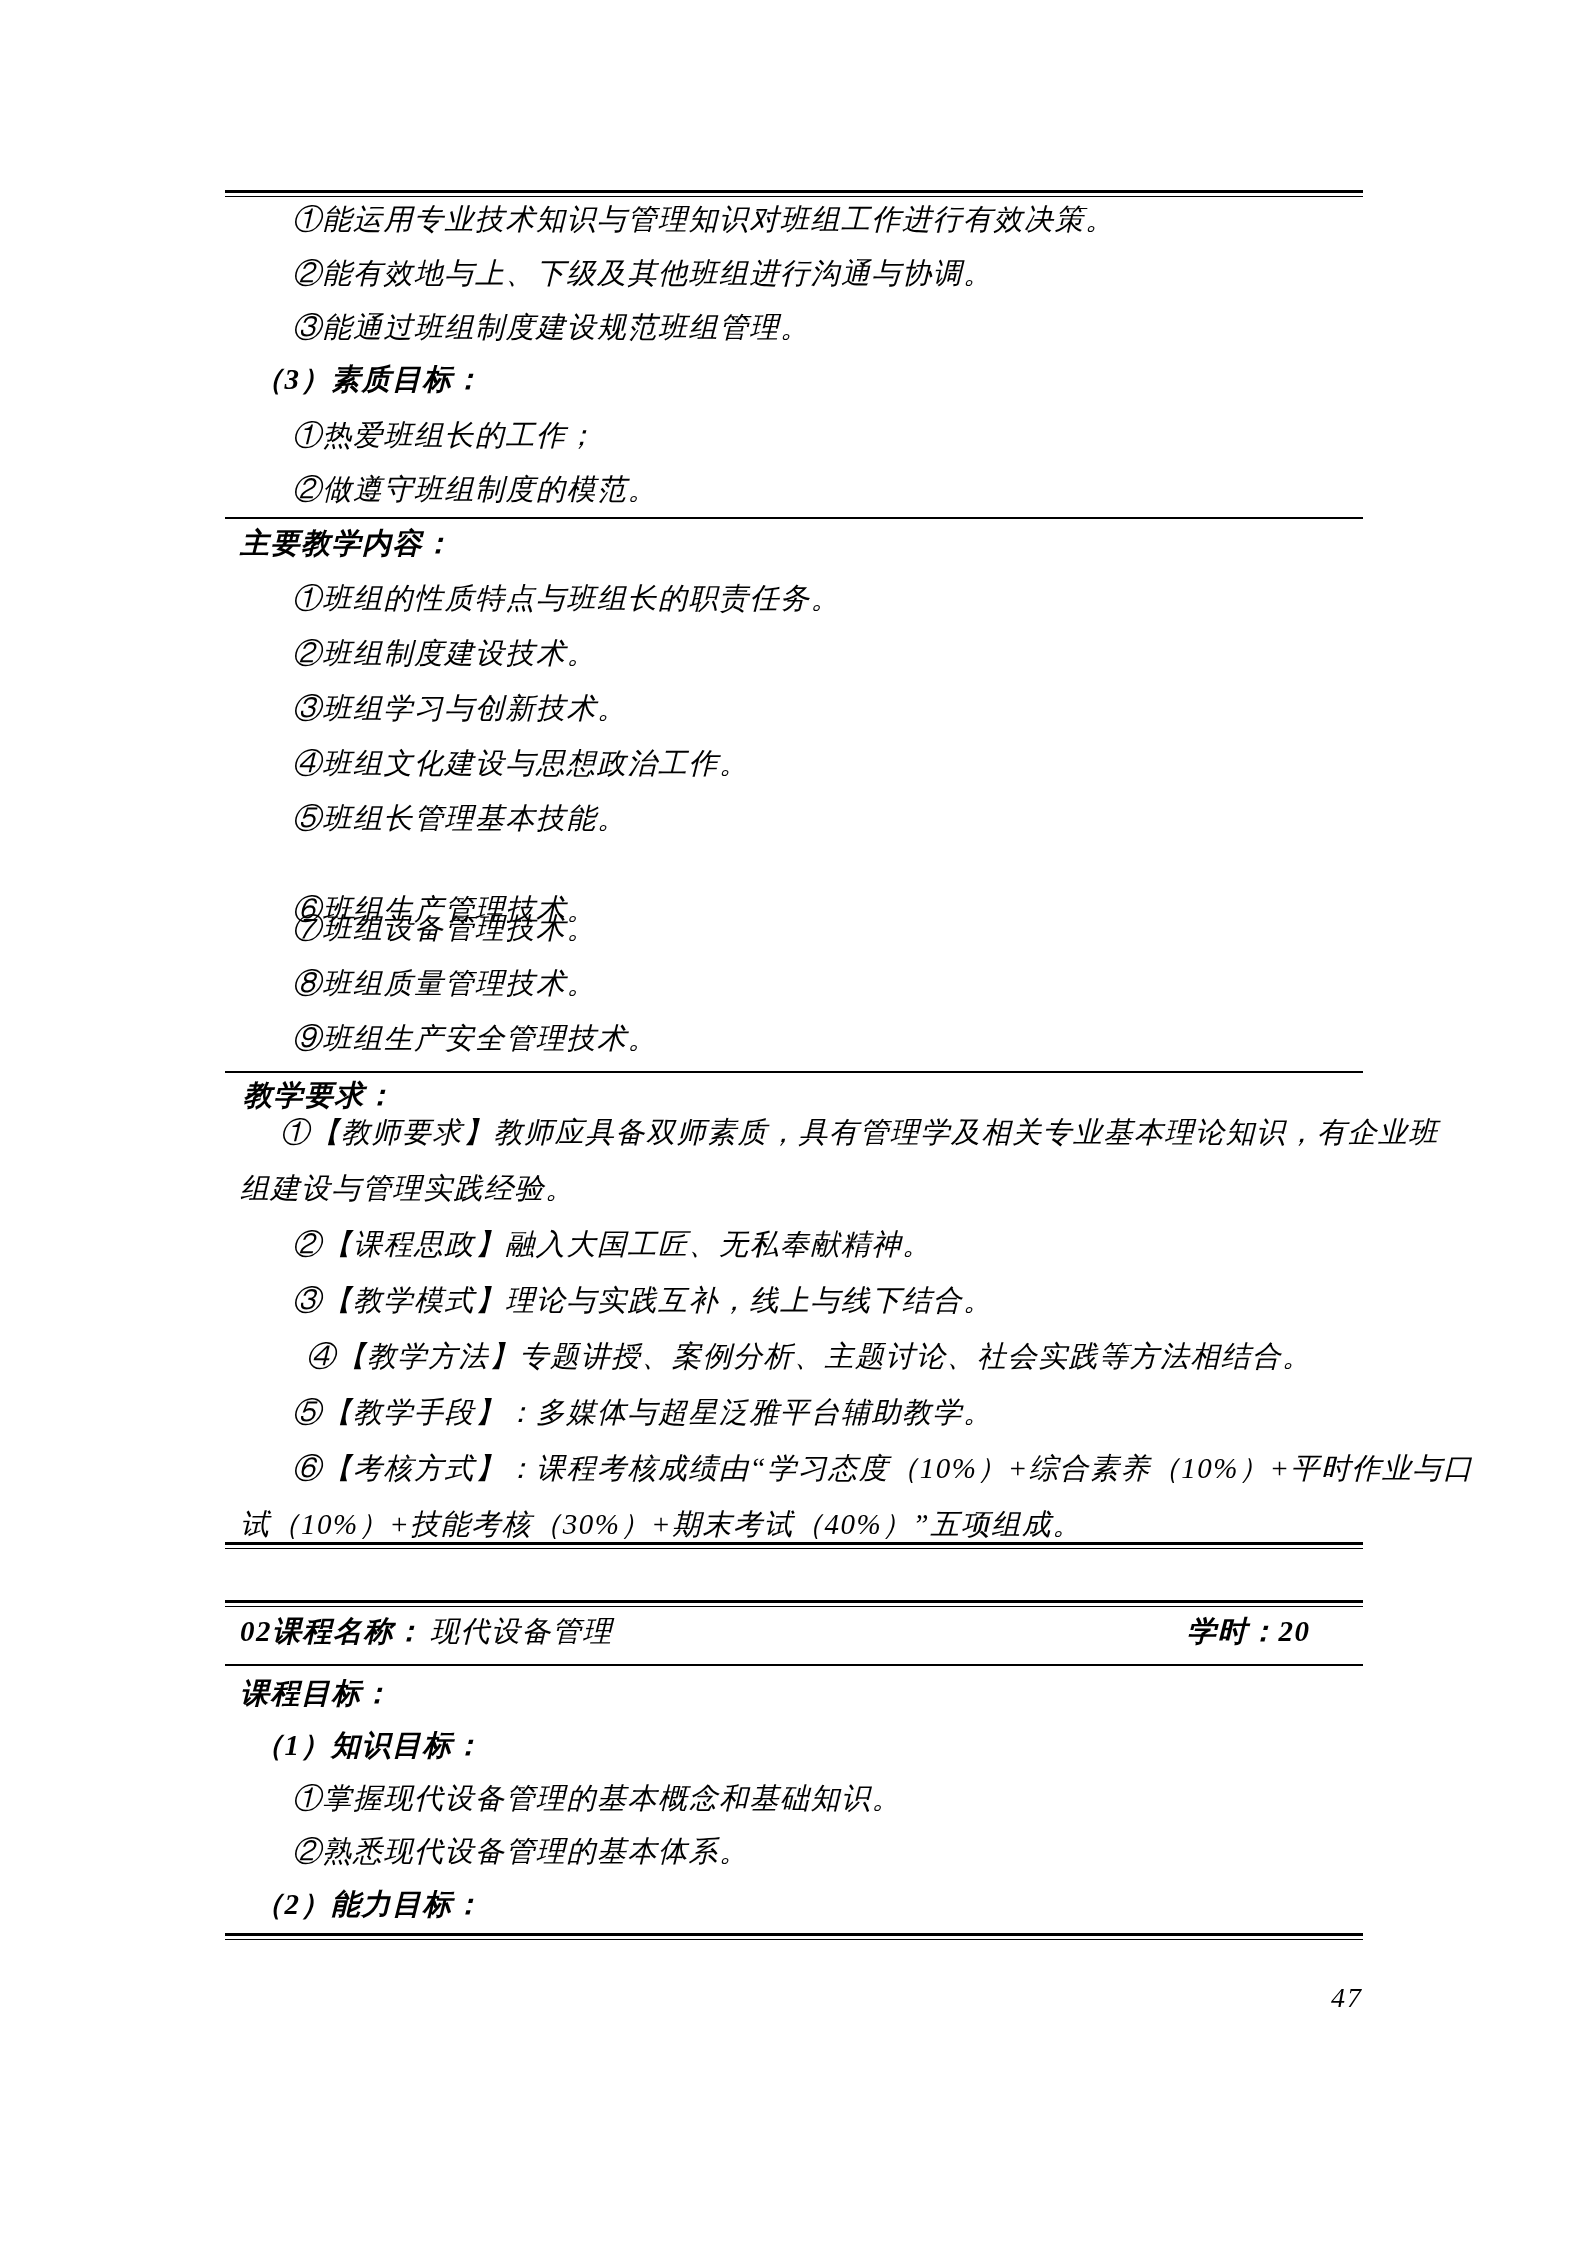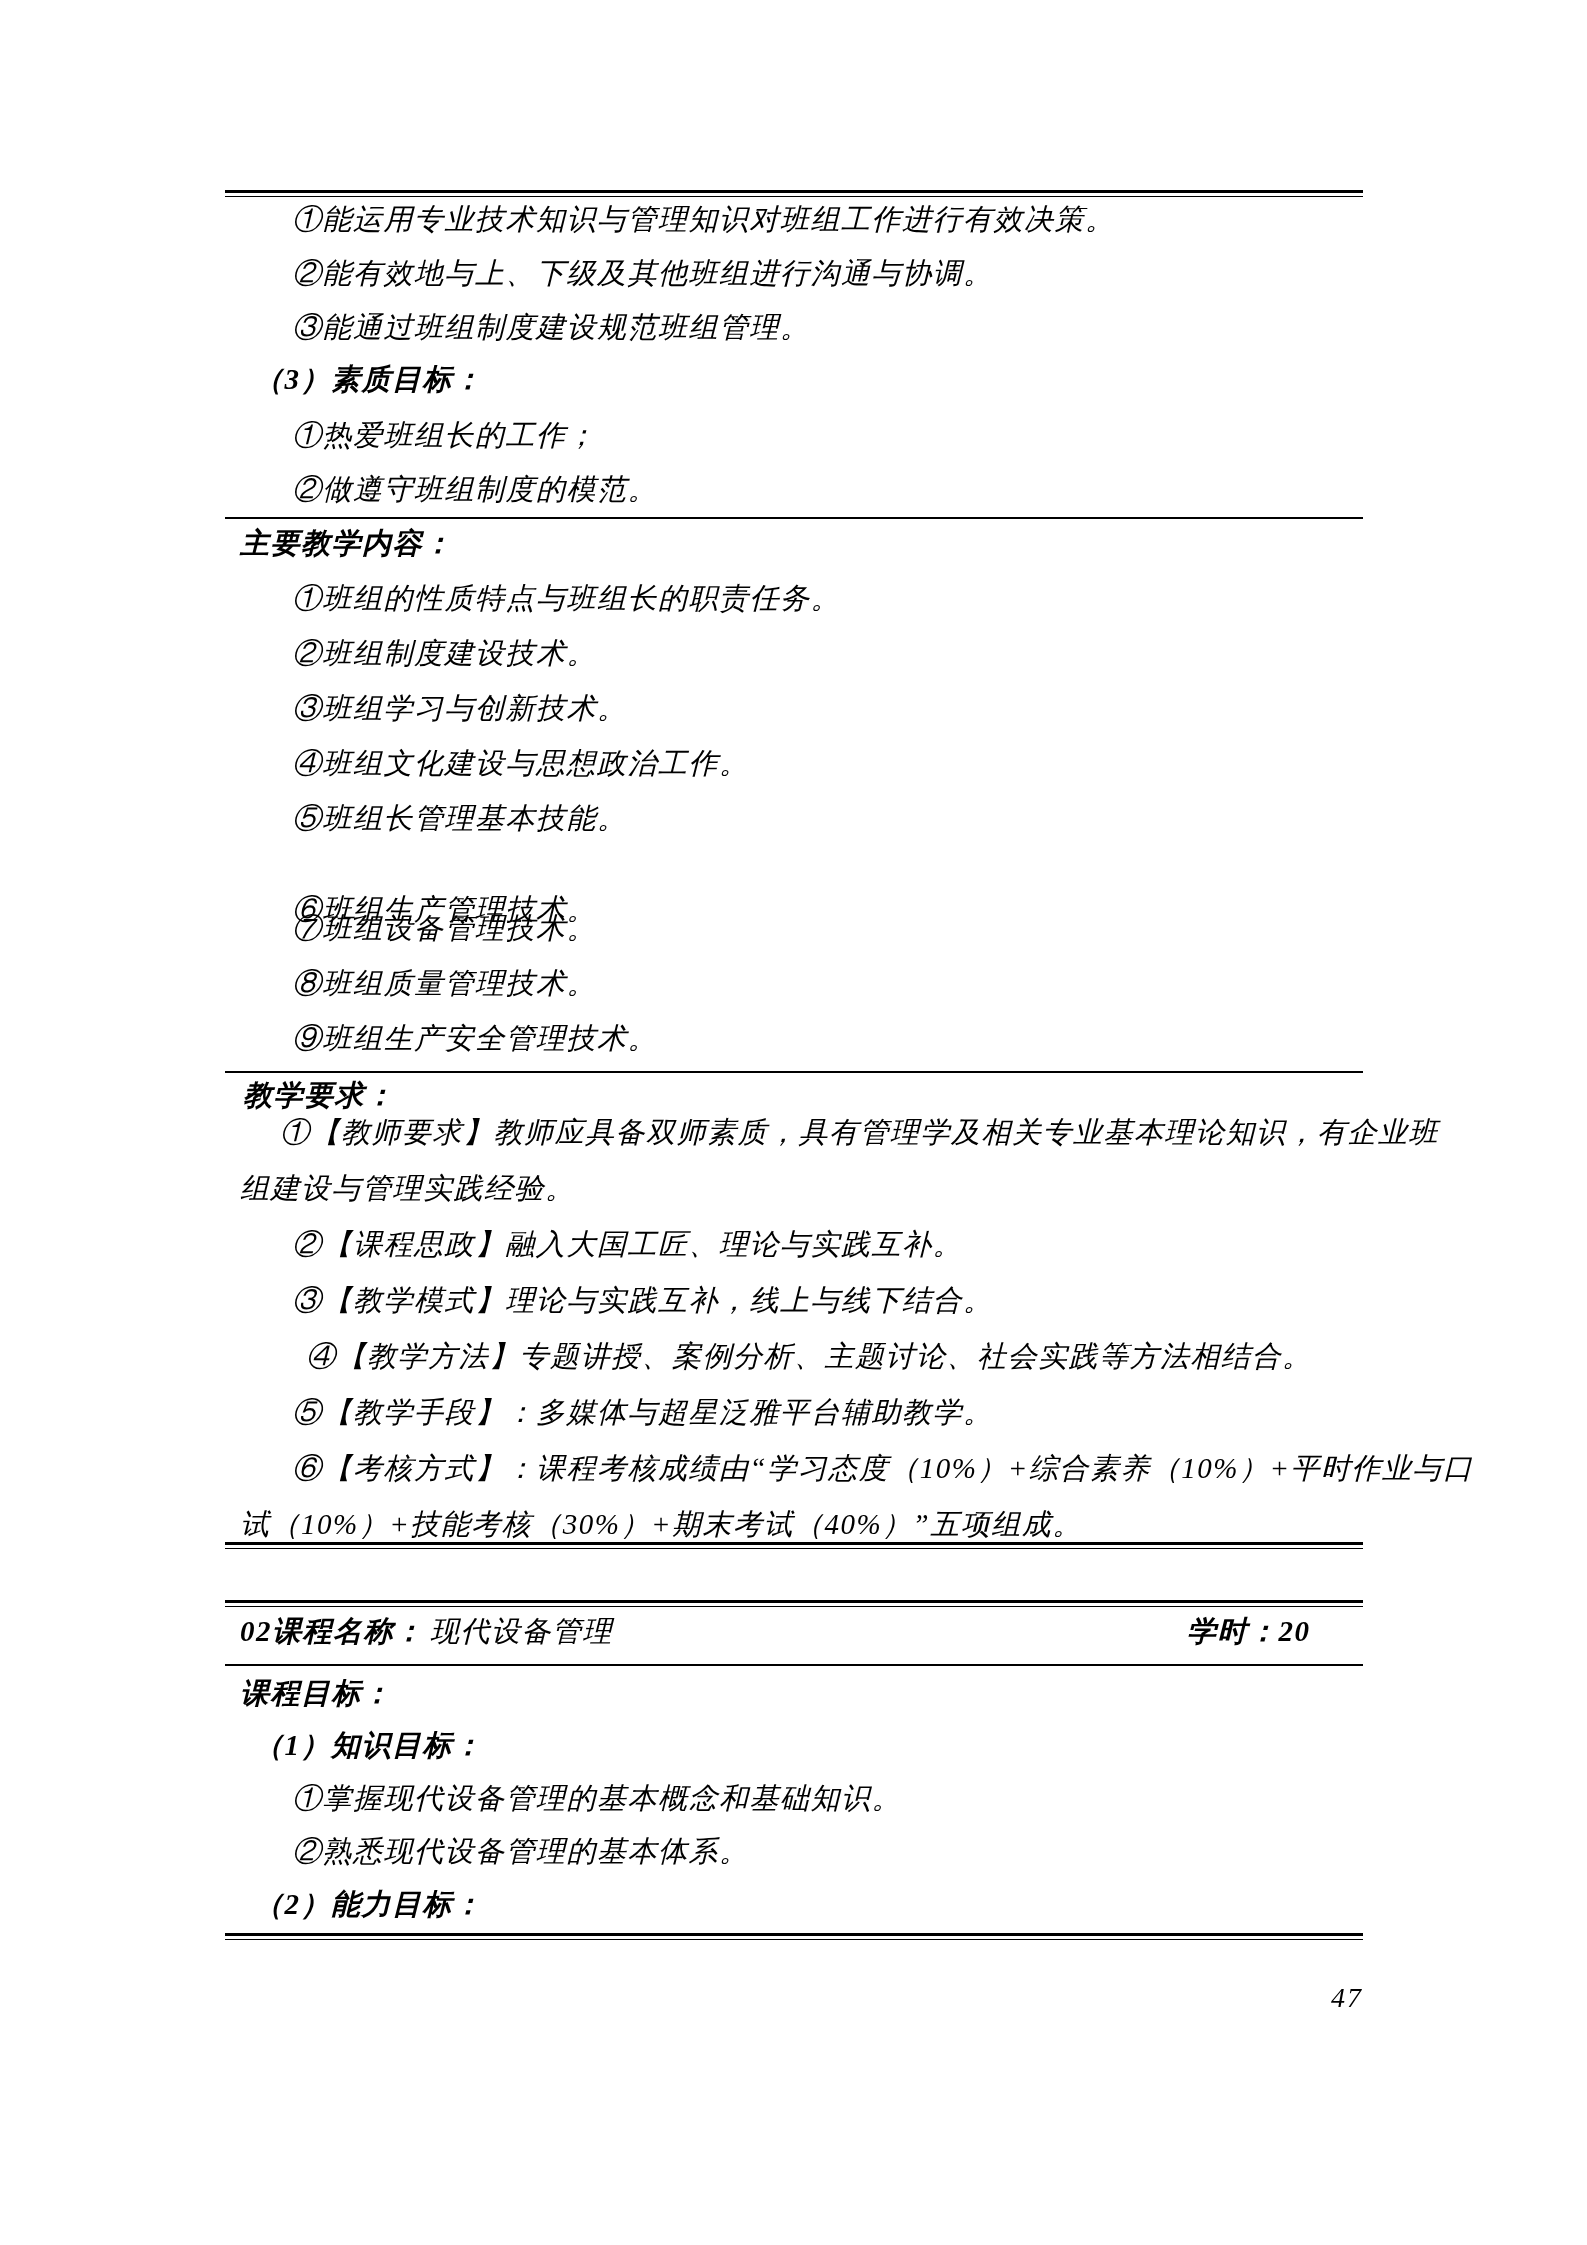--- a/index.html
+++ b/index.html
@@ -68,21 +68,21 @@
   <div class="row" style="top:892px;left:292px">⑥班组生产管理技术。</div>
   <div class="row" style="top:911px;left:292px">⑦班组设备管理技术。</div>
   <div class="row" style="top:966px;left:292px">⑧班组质量管理技术。</div>
   <div class="row" style="top:1021px;left:292px">⑨班组生产安全管理技术。</div>
 
   <div class="rule rule-thin" style="top:1071px"></div>
 
   <div class="row bold" style="top:1078px;left:243px">教学要求：</div>
   <div class="row" style="top:1115px;left:280px">①【教师要求】教师应具备双师素质，具有管理学及相关专业基本理论知识，有企业班</div>
   <div class="row" style="top:1171px;left:240px">组建设与管理实践经验。</div>
-  <div class="row" style="top:1227px;left:292px">②【课程思政】融入大国工匠、理论与实践互补。</div>
+  <div class="row" style="top:1227px;left:292px">②【课程思政】融入大国工匠、无私奉献精神。</div>
   <div class="row" style="top:1283px;left:292px">③【教学模式】理论与实践互补，线上与线下结合。</div>
   <div class="row" style="top:1339px;left:306px">④【教学方法】专题讲授、案例分析、主题讨论、社会实践等方法相结合。</div>
   <div class="row" style="top:1395px;left:292px">⑤【教学手段】：多媒体与超星泛雅平台辅助教学。</div>
   <div class="row" style="top:1451px;left:292px">⑥【考核方式】：课程考核成绩由“学习态度（10%）+综合素养（10%）+平时作业与口</div>
   <div class="row" style="top:1507px;left:240px">试（10%）+技能考核（30%）+期末考试（40%）”五项组成。</div>
 
   <div class="rule rule-double" style="top:1542px"></div>
 
   <div class="rule rule-double" style="top:1600px"></div>
 

